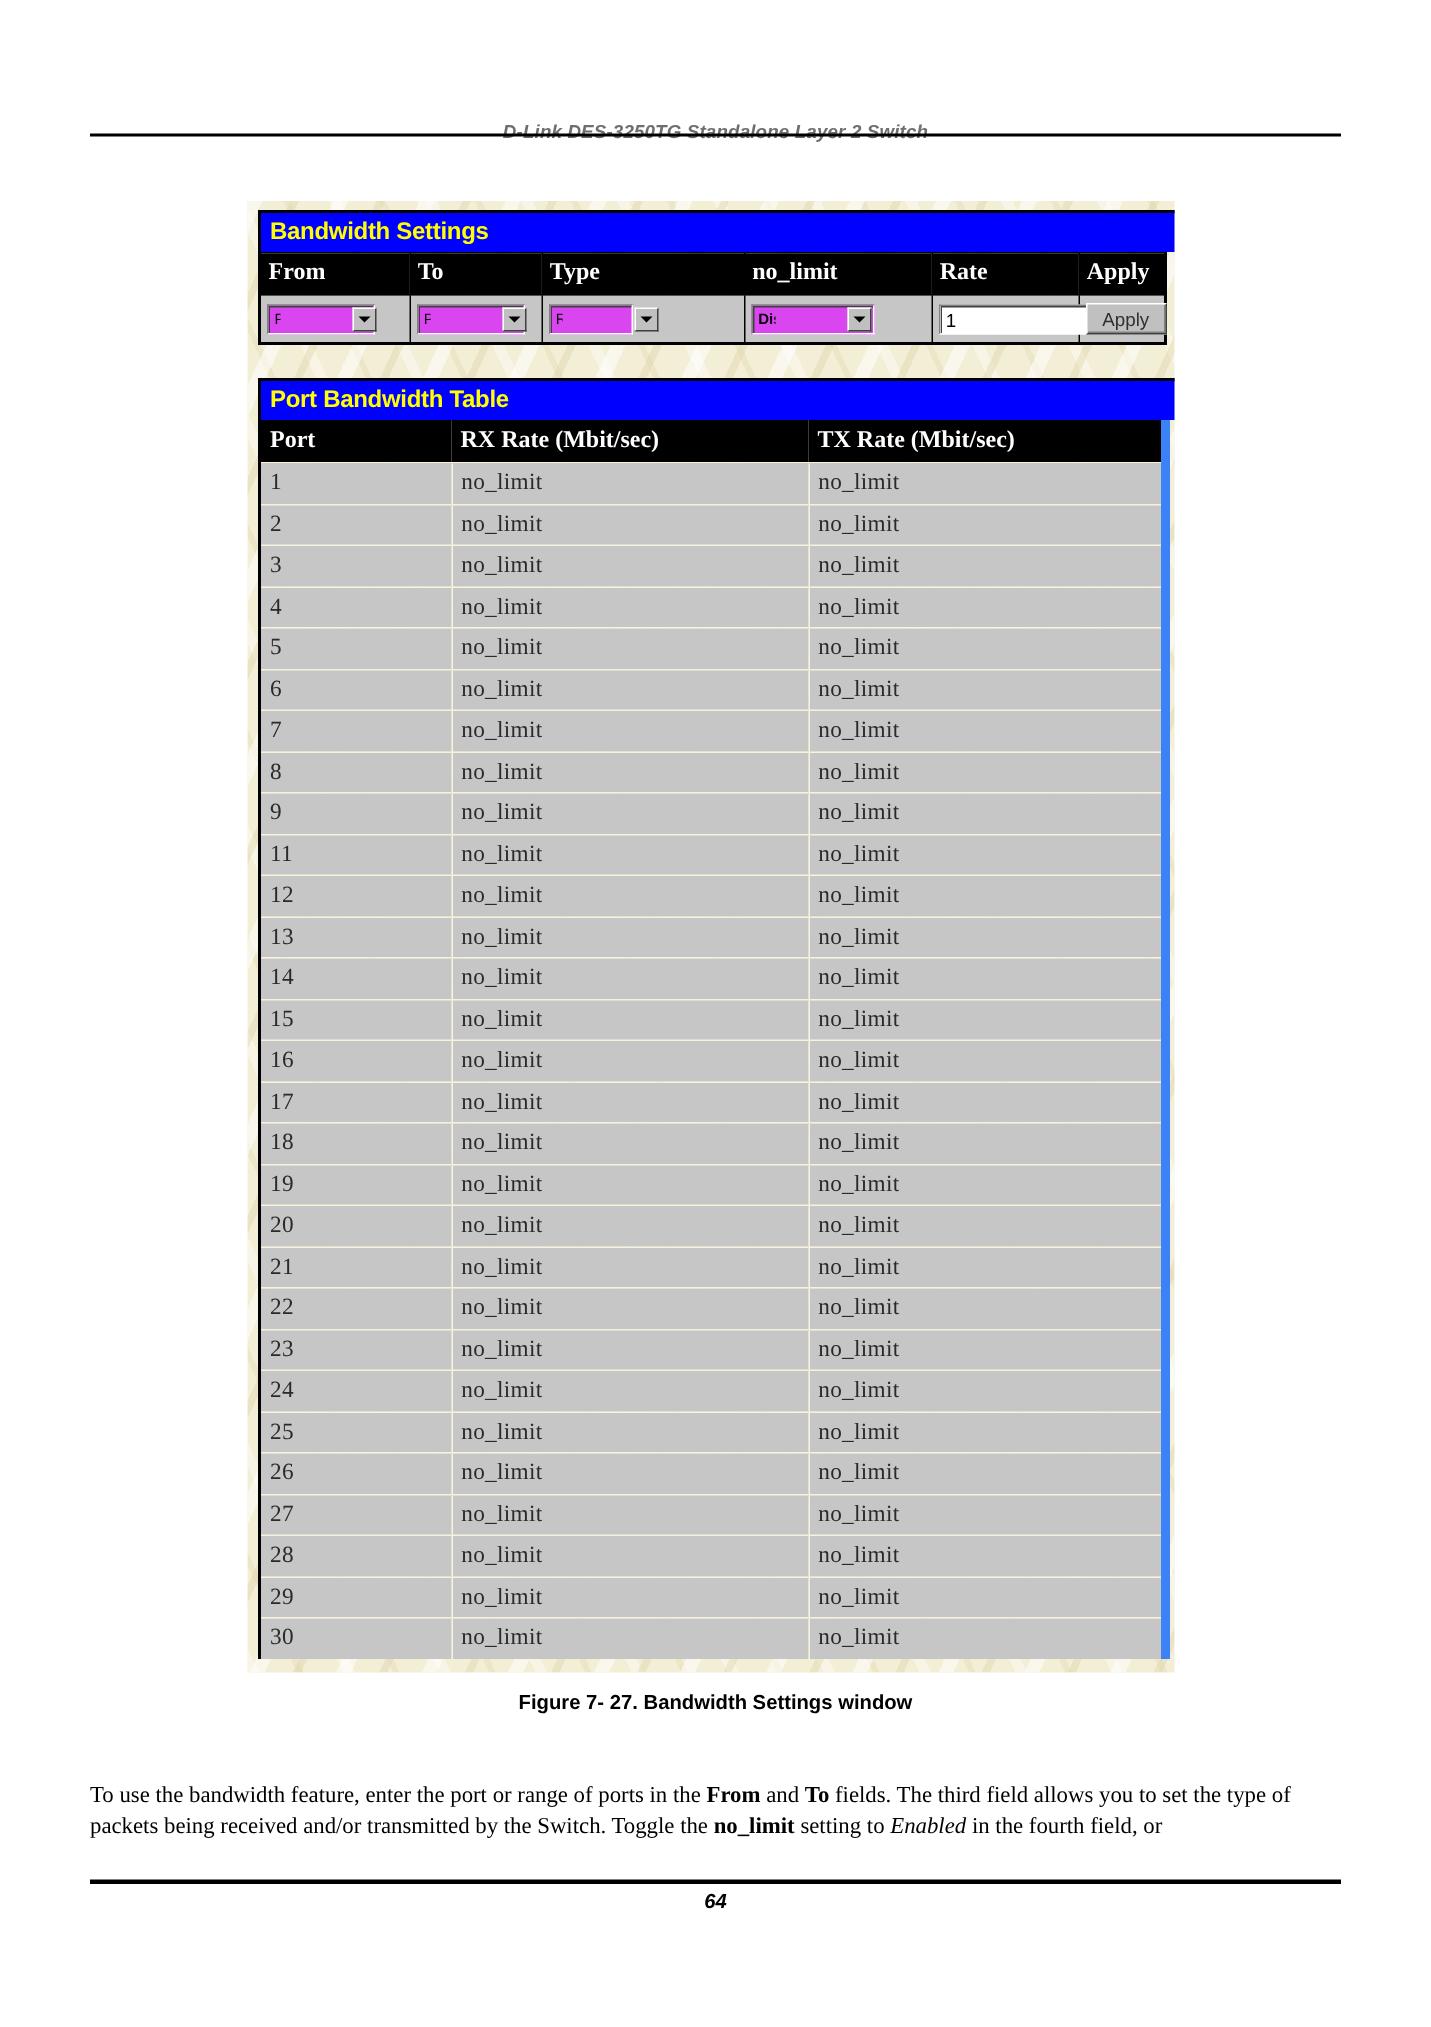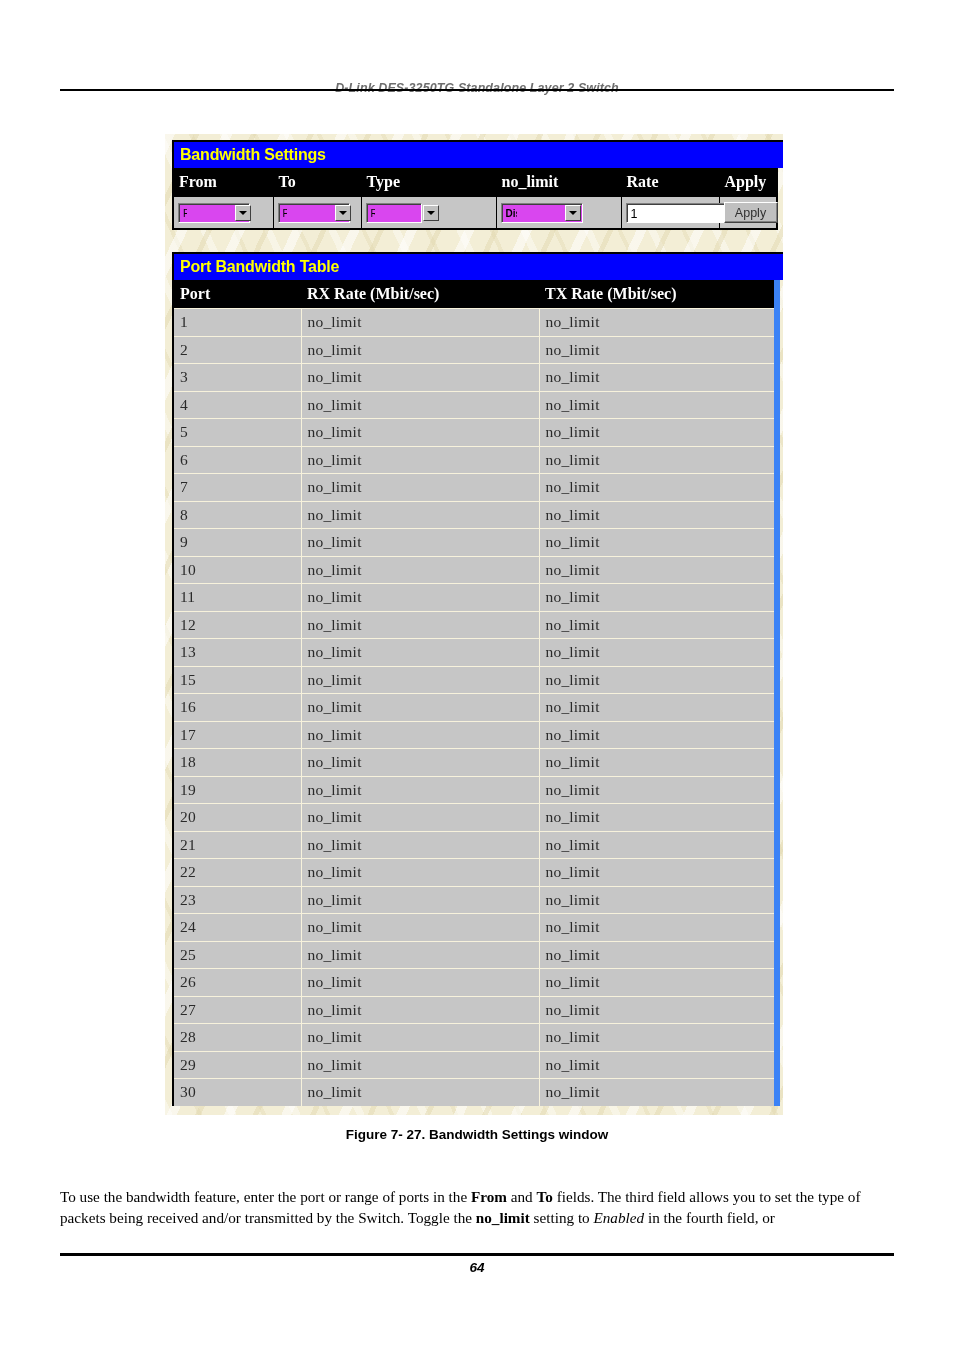--- a/index.html
+++ b/index.html
@@ -453,36 +453,36 @@
             <td>8</td>
             <td>no_limit</td>
             <td>no_limit</td>
           </tr>
           <tr>
             <td>9</td>
             <td>no_limit</td>
             <td>no_limit</td>
           </tr>
           <tr>
-            <td>10</td>
-            <td>no_limit</td>
-            <td>no_limit</td>
-          </tr>
-          <tr>
             <td>11</td>
             <td>no_limit</td>
             <td>no_limit</td>
           </tr>
           <tr>
             <td>12</td>
             <td>no_limit</td>
             <td>no_limit</td>
           </tr>
           <tr>
             <td>13</td>
+            <td>no_limit</td>
+            <td>no_limit</td>
+          </tr>
+          <tr>
+            <td>14</td>
             <td>no_limit</td>
             <td>no_limit</td>
           </tr>
           <tr>
             <td>15</td>
             <td>no_limit</td>
             <td>no_limit</td>
           </tr>
           <tr>
             <td>16</td>

